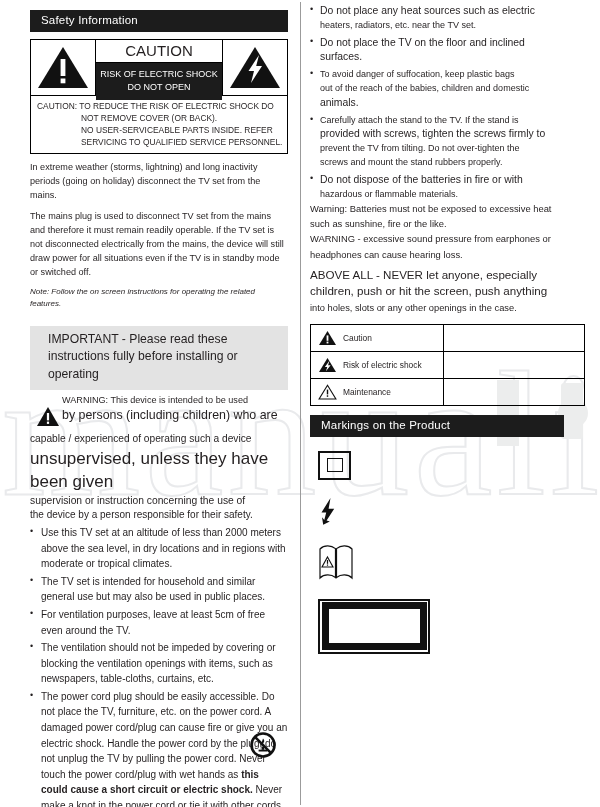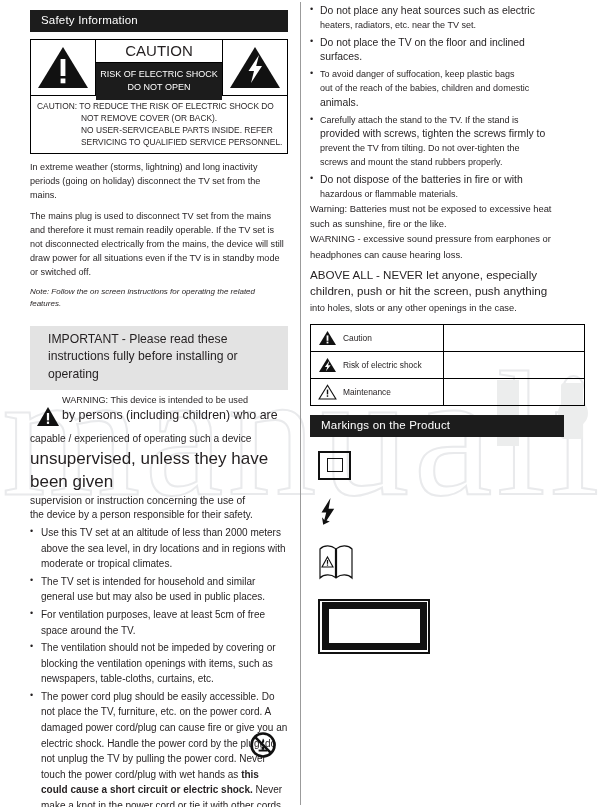--- a/index.html
+++ b/index.html
@@ -356,21 +356,21 @@
         <span class="wl w-l2">by persons (including children) who are</span>
         <span class="wl w-l3">capable / experienced of operating such a device</span>
         <span class="wl w-l4">unsupervised, unless they have been given</span>
         <span class="wl w-l5">supervision or instruction concerning the use of</span>
         <span class="wl w-l6">the device by a person responsible for their safety.</span>
       </div>
 
       <ul class="bullets">
         <li>Use this TV set at an altitude of less than 2000 meters above the sea level, in dry locations and in regions with moderate or tropical climates.</li>
         <li>The TV set is intended for household and similar general use but may also be used in public places.</li>
-        <li>For ventilation purposes, leave at least 5cm of free space around the TV.</li>
+        <li>For ventilation purposes, leave at least 5cm of free even around the TV.</li>
         <li>The ventilation should not be impeded by covering or blocking the ventilation openings with items, such as newspapers, table-cloths, curtains, etc.</li>
         <li><span>The power cord plug should be easily accessible. Do not place the TV, furniture, etc. on the power cord. A damaged power cord/plug can cause fire or give you an electric shock. Handle the power cord by the plug, do not unplug the TV by pulling the power cord. Never touch the power cord/plug with wet hands as </span><span class="em-bold">this could cause a short circuit or electric shock.</span><span> Never make a knot in the power cord or tie it with other cords. When damaged it must be replaced, this should only be done by qualified personnel.</span></li>
         <li>Do not expose the TV to dripping or splashing of liquids and do not place objects filled with liquids, such as vases, cups, etc. on or over the TV (e.g., on shelves above the unit).</li>
 
       </ul>
 
     </div>
 
     <span class="noflame">
       <svg width="30" height="30" viewBox="0 0 30 30">

